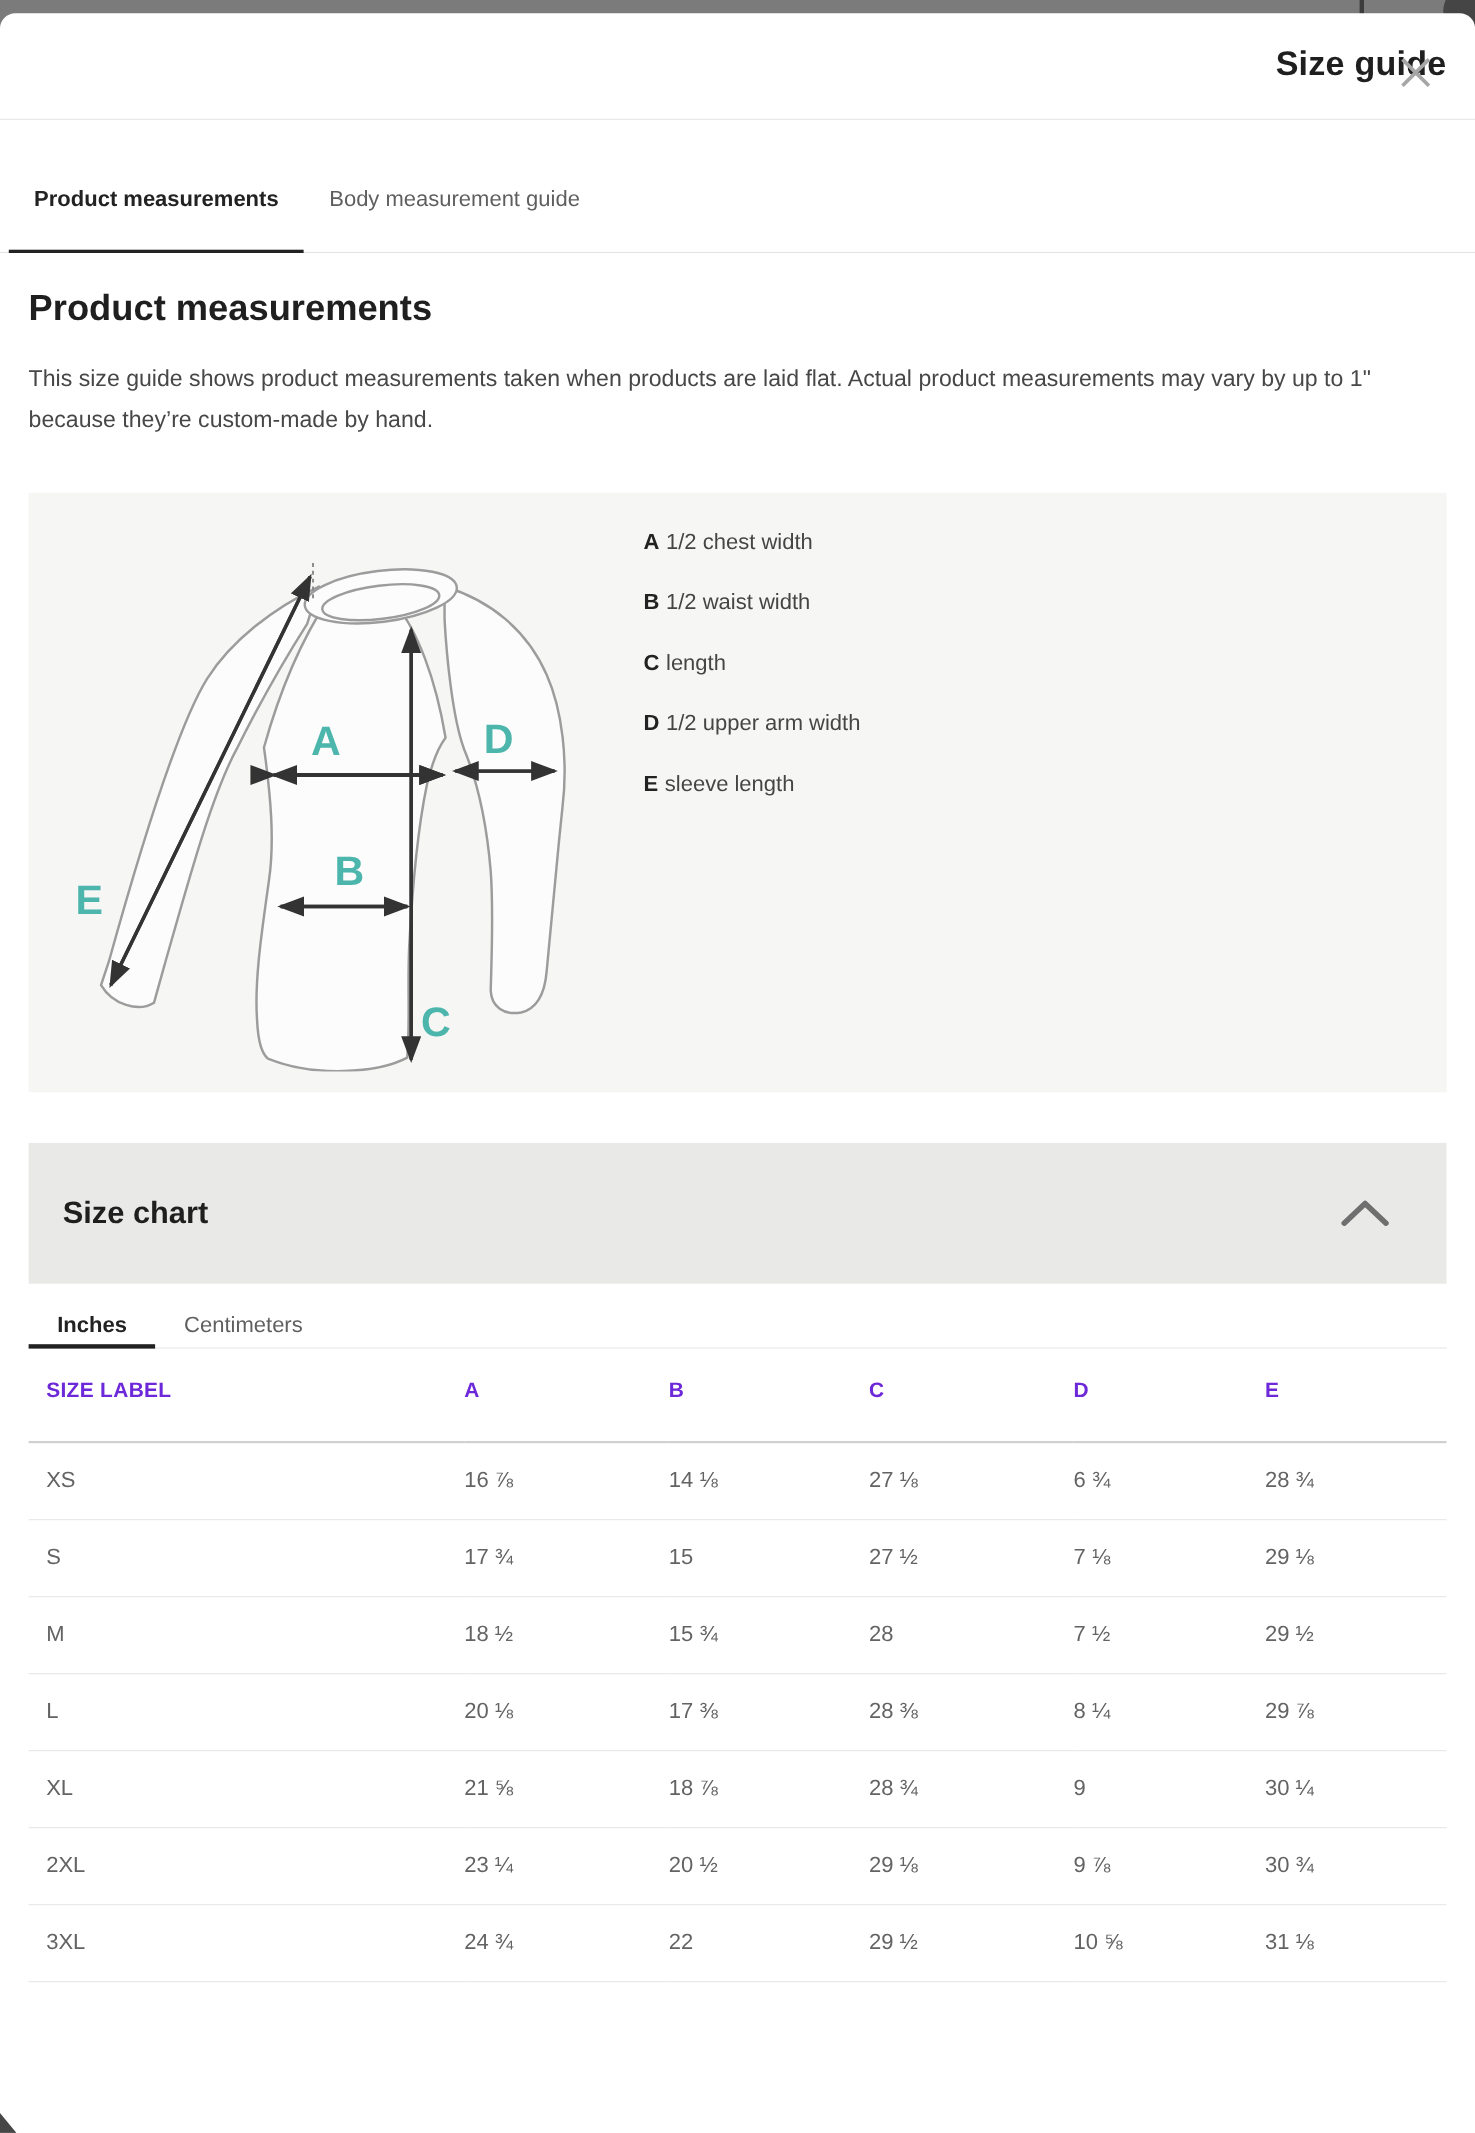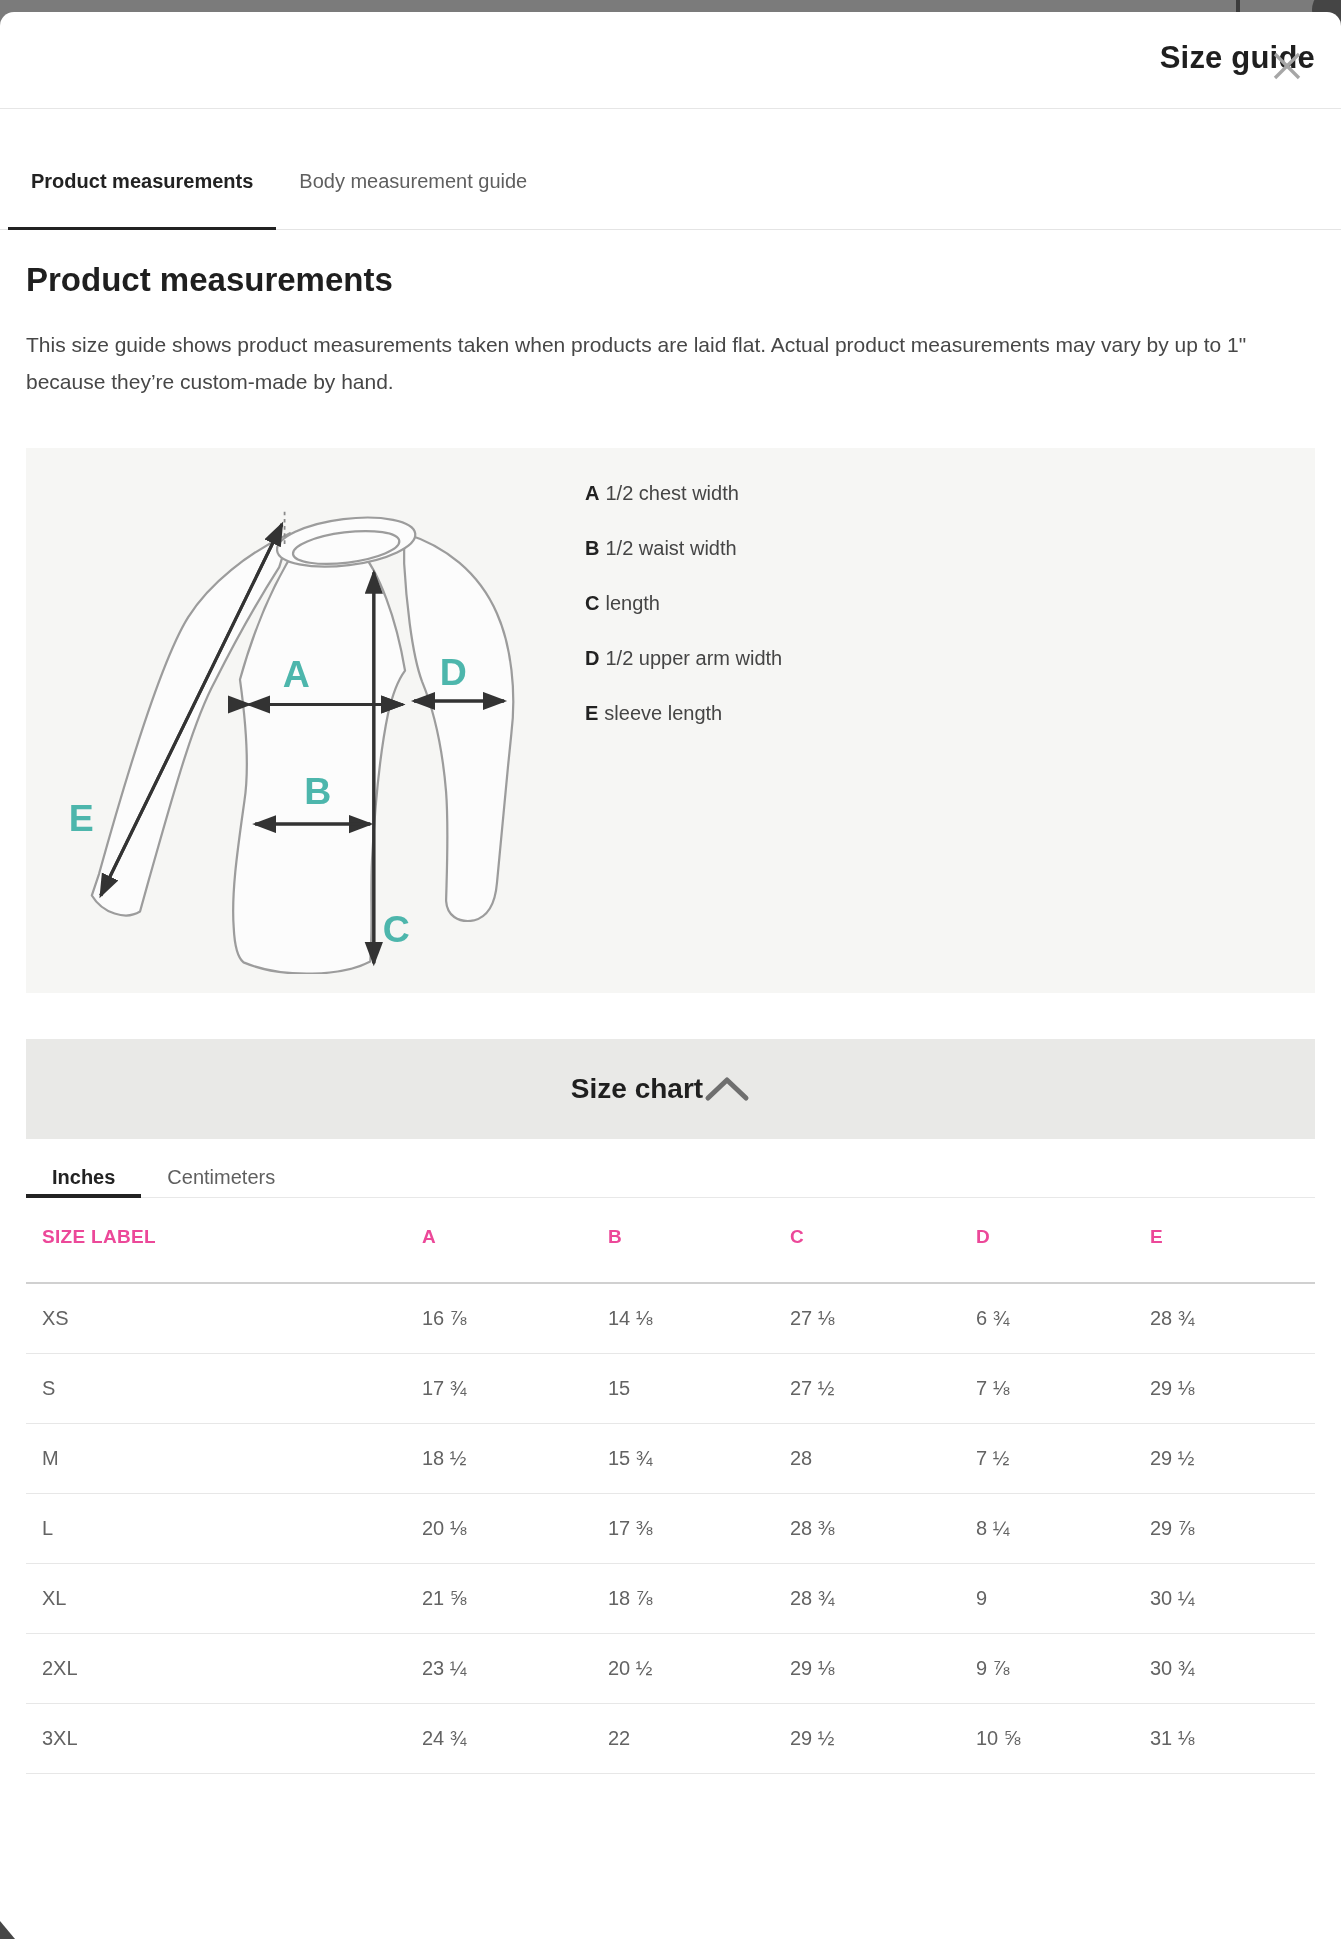--- a/index.html
+++ b/index.html
@@ -51,41 +51,41 @@
     position: relative;
   }
   .figure { position: absolute; left: 30px; top: 62px; }
   .legend { position: absolute; left: 559px; top: 34px; list-style: none; }
   .legend li { height: 55px; font-size: 20px; color: #454545; }
   .legend b { color: #222; font-weight: 700; margin-right: 6px; }
 
   .find-size-heading { font-size: 33px; font-weight: 700; line-height: 40px; color: #1f1f1f; margin-top: 34px; }
 
   .sizechart-header {
-    margin-top: 46px; height: 100px;
+    margin-top: 46px; height: 128px;
     background: #e9e9e7;
-    display: flex; align-items: center; justify-content: center;
+    display: flex; align-items: center; justify-content: space-between;
     padding: 0 50px 0 31px;
     cursor: pointer;
   }
   .sizechart-title { font-size: 28px; font-weight: 700; color: #1f1f1f; }
 
   .unit-tabs { display: flex; padding-top: 26px; border-bottom: 1px solid #e8e8e8; }
   .unit-tab {
     font-size: 20px; line-height: 24px; color: #5f5f5f;
     padding: 0 26px 5px;
     border-bottom: 4px solid transparent;
     margin-bottom: -1px;
     cursor: pointer;
   }
   .unit-tab.active { font-weight: 700; color: #222; border-bottom-color: #222; }
 
   table.size-table { width: 100%; border-collapse: collapse; table-layout: fixed; }
   .size-table th {
-    text-align: left; font-size: 19px; font-weight: 700; color: #ec4899;
+    text-align: left; font-size: 19px; font-weight: 700; color: #6d28d9;
     letter-spacing: .3px;
     padding: 28px 0 34px;
     border-bottom: 2px solid #d0d0d0;
   }
   .size-table th:first-child, .size-table td:first-child { padding-left: 16px; }
   .size-table td {
     font-size: 20px; color: #636363;
     padding: 23px 0;
     border-bottom: 1px solid #e7e7e7;
   }

